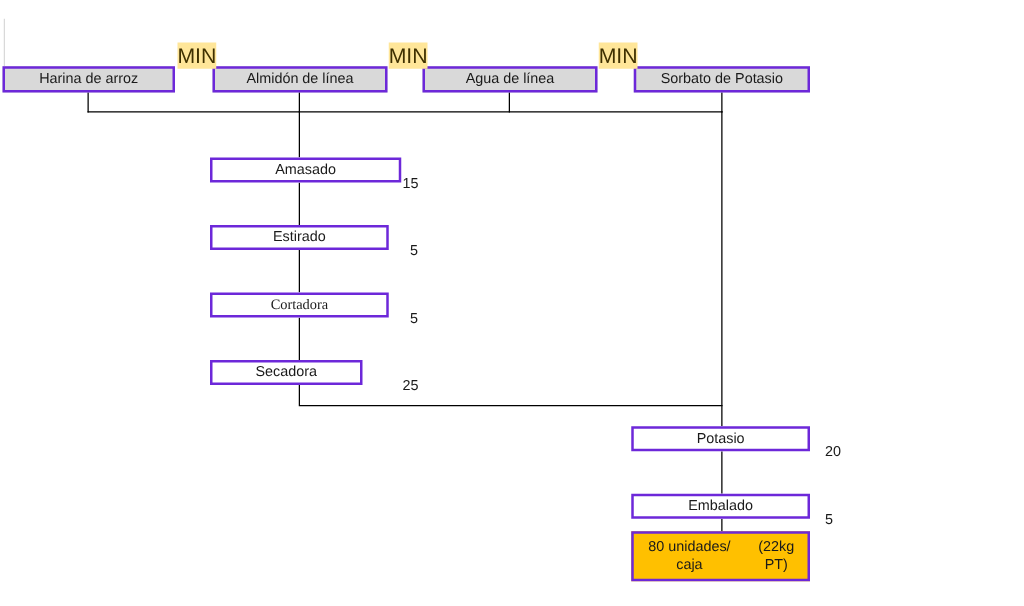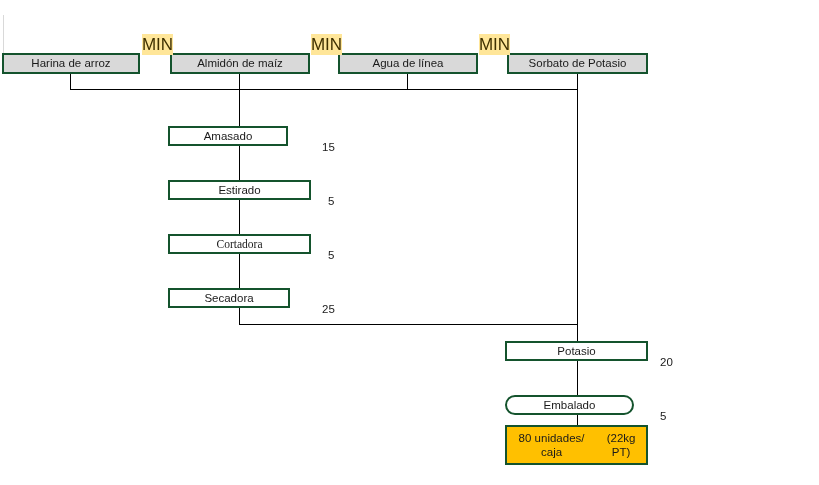--- a/index.html
+++ b/index.html
@@ -36,21 +36,21 @@
   .edge-faint {
     position: absolute;
     width: 1px;
     background: #d9d9d9;
   }
 
   
   .node {
     position: absolute;
     box-sizing: border-box;
-    border: 2px solid #14532d;
+    border: 2px solid #6d28d9;
     display: flex;
     align-items: center;
     justify-content: center;
     text-align: center;
     font-size: 11.5px;
     color: #1a1a1a;
     line-height: 1.25;
     white-space: pre-line;
     z-index: 3;
   }
@@ -117,42 +117,42 @@
   <div class="line-v" style="left:577px; top:415px; height:10px;"></div>
 
   <div class="min-badge" style="left:142px; top:34px; width:31px; height:21px;">MIN</div>
 
   <div class="min-badge" style="left:311px; top:34px; width:31px; height:21px;">MIN</div>
 
   <div class="min-badge" style="left:479px; top:34px; width:31px; height:21px;">MIN</div>
 
   <div class="node material" style="left:2px; top:53px; width:138px; height:21px;">Harina de arroz</div>
 
-  <div class="node material" style="left:170px; top:53px; width:140px; height:21px;">Almidón de maíz</div>
+  <div class="node material" style="left:170px; top:53px; width:140px; height:21px;">Almidón de línea</div>
 
   <div class="node material" style="left:338px; top:53px; width:140px; height:21px;">Agua de línea</div>
 
   <div class="node material" style="left:507px; top:53px; width:141px; height:21px;">Sorbato de Potasio</div>
 
-  <div class="node process" style="left:168px; top:126px; width:120px; height:20px;">Amasado</div>
+  <div class="node process" style="left:168px; top:126px; width:153px; height:20px;">Amasado</div>
   <div class="duration" style="left:322px; top:129px;">15</div>
 
   <div class="node process" style="left:168px; top:180px; width:143px; height:20px;">Estirado</div>
   <div class="duration" style="left:328px; top:183px;">5</div>
 
   <div class="node process" style="left:168px; top:234px; width:143px; height:20px;font-family:Liberation Serif, serif;">Cortadora</div>
   <div class="duration" style="left:328px; top:237px;">5</div>
 
   <div class="node process" style="left:168px; top:288px; width:122px; height:20px;">Secadora</div>
   <div class="duration" style="left:322px; top:291px;">25</div>
 
   <div class="node process" style="left:505px; top:341px; width:143px; height:20px;">Potasio</div>
   <div class="duration" style="left:660px; top:344px;">20</div>
 
-  <div class="node process" style="left:505px; top:395px; width:129px; height:20px;border-radius:10px;">Embalado</div>
+  <div class="node process" style="left:505px; top:395px; width:143px; height:20px;">Embalado</div>
   <div class="duration" style="left:660px; top:398px;">5</div>
 
   <div class="node output" style="left:505px; top:425px; width:143px; height:40px; flex-direction:row;">
     <span>80 unidades/ caja</span>
     <span>(22kg PT)</span>
   </div>
 
 </div>
 
 </body></html>

